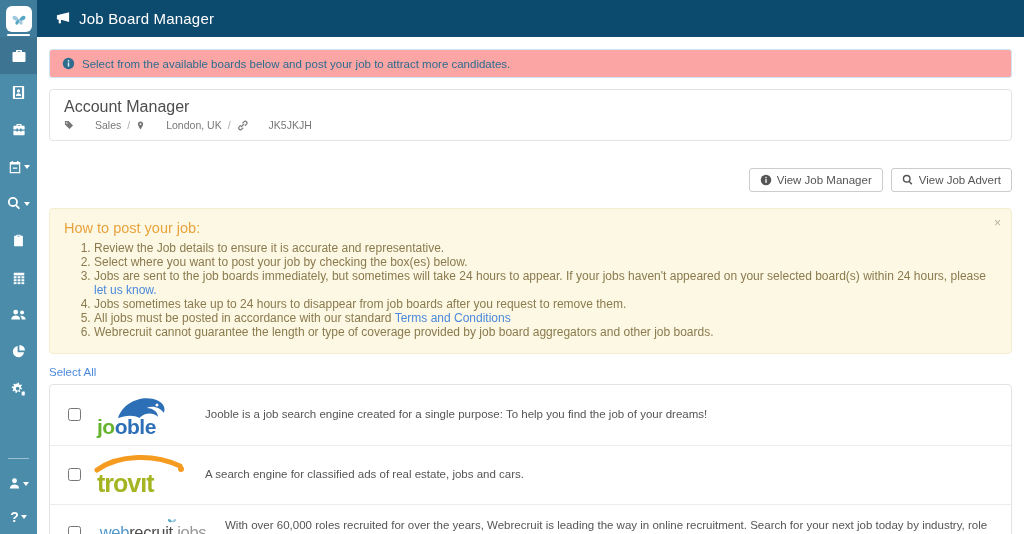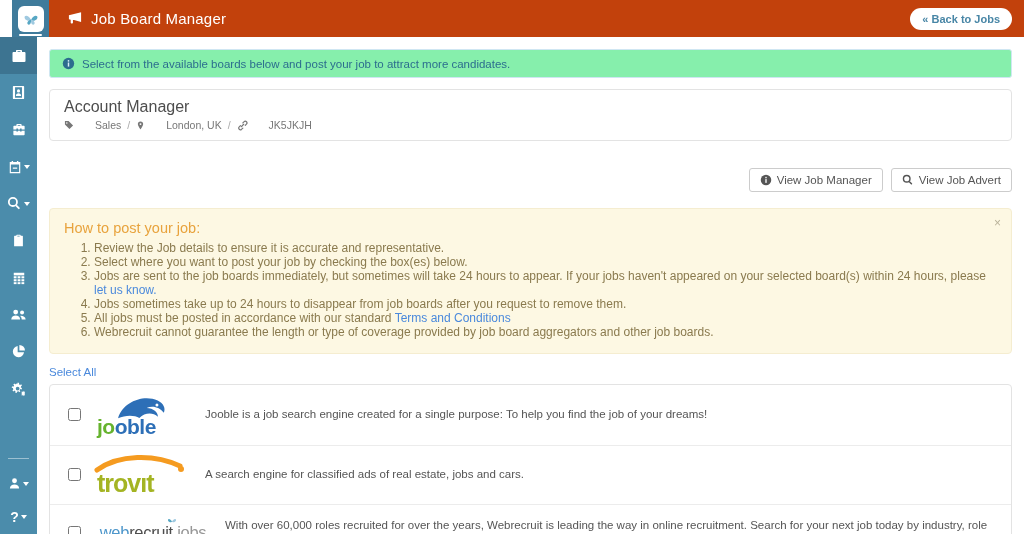--- a/index.html
+++ b/index.html
@@ -1,21 +1,21 @@
 <!DOCTYPE html>
 <html><head>
 <meta charset="utf-8">
 <style>
   * { margin:0; padding:0; box-sizing:border-box; }
   html,body { width:1024px; height:534px; overflow:hidden; background:#fff;
     font-family:"Liberation Sans","DejaVu Sans",sans-serif; }
 
   
-  .topbar { position:fixed; top:0; left:12px; right:0; height:37px; background:#c2410c;
-    display:flex; align-items:center; z-index:20; }
+  .topbar { position:fixed; top:0; left:0; right:0; height:37px; background:#0c4a6e;
+    display:flex; z-index:20; }
   .logo-tile { width:37px; height:37px; background:#3f7b9b; display:flex; align-items:center;
     justify-content:center; position:relative; flex:0 0 37px; }
   .logo-badge { width:26px; height:26px; background:#fff; border-radius:6px; display:flex;
     align-items:center; justify-content:center; }
   .logo-underline { position:absolute; bottom:1px; left:7px; right:7px; height:2px;
     background:#ffffff; border-radius:1px; }
   .topbar-title { color:#fff; font-size:15px; display:flex; align-items:center; gap:8px;
     margin-left:18px; font-weight:400; letter-spacing:.2px; }
   .topbar-spacer { flex:1; }
   .back-btn { margin-right:12px; background:#fff; color:#4886a6; border:none; border-radius:12px;
@@ -30,21 +30,21 @@
   .side-item.active { background:#3d7491; }
   .side-caret { width:0; height:0; border-left:3px solid transparent; border-right:3px solid transparent;
     border-top:4px solid #fff; margin-left:2px; }
   .side-bottom { margin-top:auto; padding-bottom:2px; }
   .side-divider { height:1px; background:rgba(255,255,255,.45); margin:6px 8px; }
   .help-glyph { color:#fff; font-size:14px; font-weight:bold; }
 
   
   .main { position:absolute; top:37px; left:37px; width:987px; padding:12px 12px 0 12px; }
 
-  .alert-info { background:#86efac; color:#2c6d8e; border:1px solid #cfe6f2; border-radius:3px;
+  .alert-info { background:#fca5a5; color:#2c6d8e; border:1px solid #cfe6f2; border-radius:3px;
     padding:7px 12px; font-size:11.5px; display:flex; align-items:center; gap:7px; }
 
   .job-card { background:#fff; border:1px solid #e3e3e3; border-radius:4px; margin-top:11px;
     padding:8px 14px 9px 14px; }
   .job-title { font-size:16px; color:#4d4d4d; font-weight:400; }
   .job-meta { margin-top:3px; font-size:10.5px; color:#777; display:flex; align-items:center; gap:6px; }
   .meta-item { display:flex; align-items:center; gap:21px; }
   .meta-sep { color:#aaa; }
 
   .actions-row { display:flex; justify-content:flex-end; gap:8px; margin-top:27px; }
@@ -113,21 +113,20 @@
   </div>
   <div class="topbar-title">
     <span>
       <svg width="16" height="15" viewBox="0 0 16 16" fill="#fff">
         <path d="M14.5 1.2v10.6L7 9.6H5.8v2.6c0 .7-.55 1.2-1.2 1.2-.66 0-1.2-.53-1.2-1.2V9.2L1.5 8.9V4.6l13-3.4z"></path>
       </svg>
     </span>
     <span>Job Board Manager</span>
   </div>
   <div class="topbar-spacer"></div>
-  <button class="back-btn">« Back to Jobs</button>
 </div>
 
 <div class="sidebar">
   <div class="side-item active">
     <span>
       <svg width="16" height="16" viewBox="0 0 16 16" fill="#fff">
         <path d="M6 2h4c.6 0 1 .45 1 1v1h2.6c.5 0 .9.4.9.9v8.2c0 .5-.4.9-.9.9H2.4c-.5 0-.9-.4-.9-.9V4.9c0-.5.4-.9.9-.9H5V3c0-.55.4-1 1-1zm.6 1.3V4h2.8v-.7H6.6zM1.5 8.3h5V7.3h3v1h5v1h-5v1h-3v-1h-5v-1z"></path>
       </svg>
     </span>
   </div>

